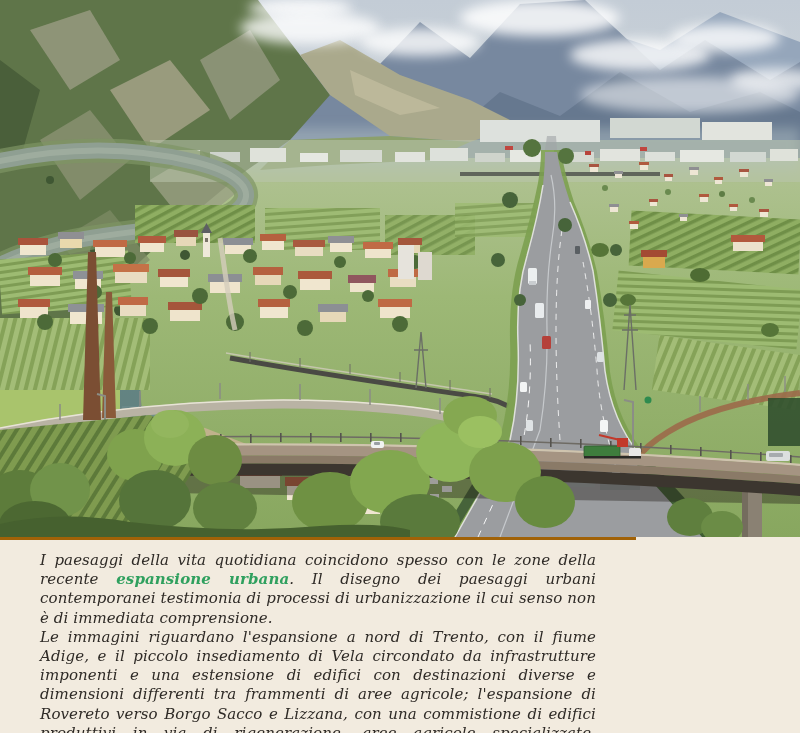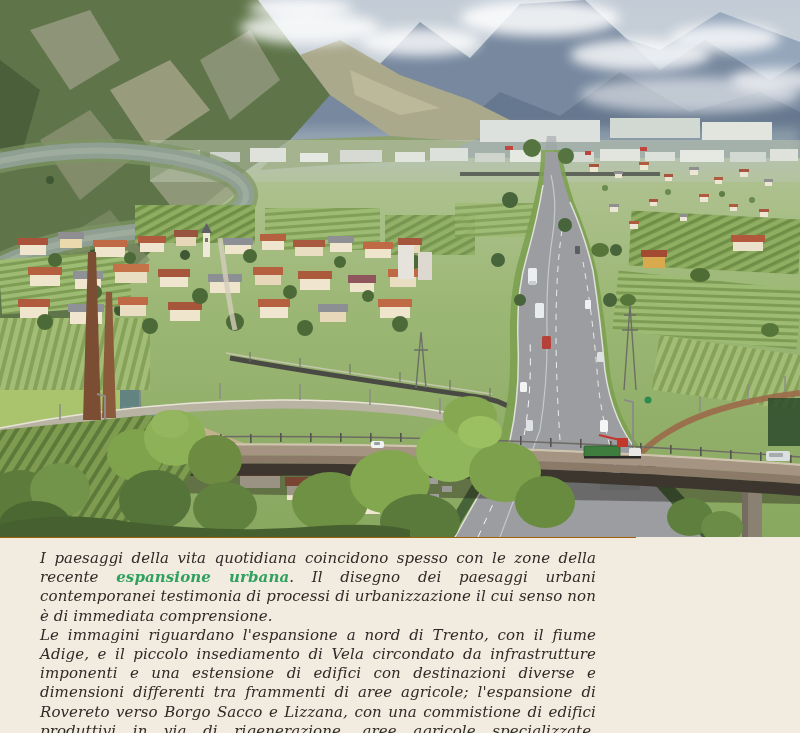--- a/index.html
+++ b/index.html
@@ -6,21 +6,21 @@
   .page{
     width:800px;height:733px;overflow:hidden;position:relative;
     background:#f2ebdf;
     font-family:"DejaVu Serif","Liberation Serif",serif;
   }
   .photo{margin:0;width:800px;height:537px;display:block;position:relative;}
   .photo svg{display:block;}
   .caption{
     box-sizing:border-box;width:636px;height:196px;
     padding:11px 40px 0 40px;
-    border-top:1px solid #a16207;
+    border-top:3px solid #a16207;
     color:#2e2a26;
   }
   .cap-p{
     margin:0;font-size:15px;line-height:1.28;
     font-style:italic;text-align:justify;letter-spacing:0.1px;
   }
   .hl{color:#2fa05e;font-weight:bold;font-style:italic;}
 </style>
 </head>
 <body>

